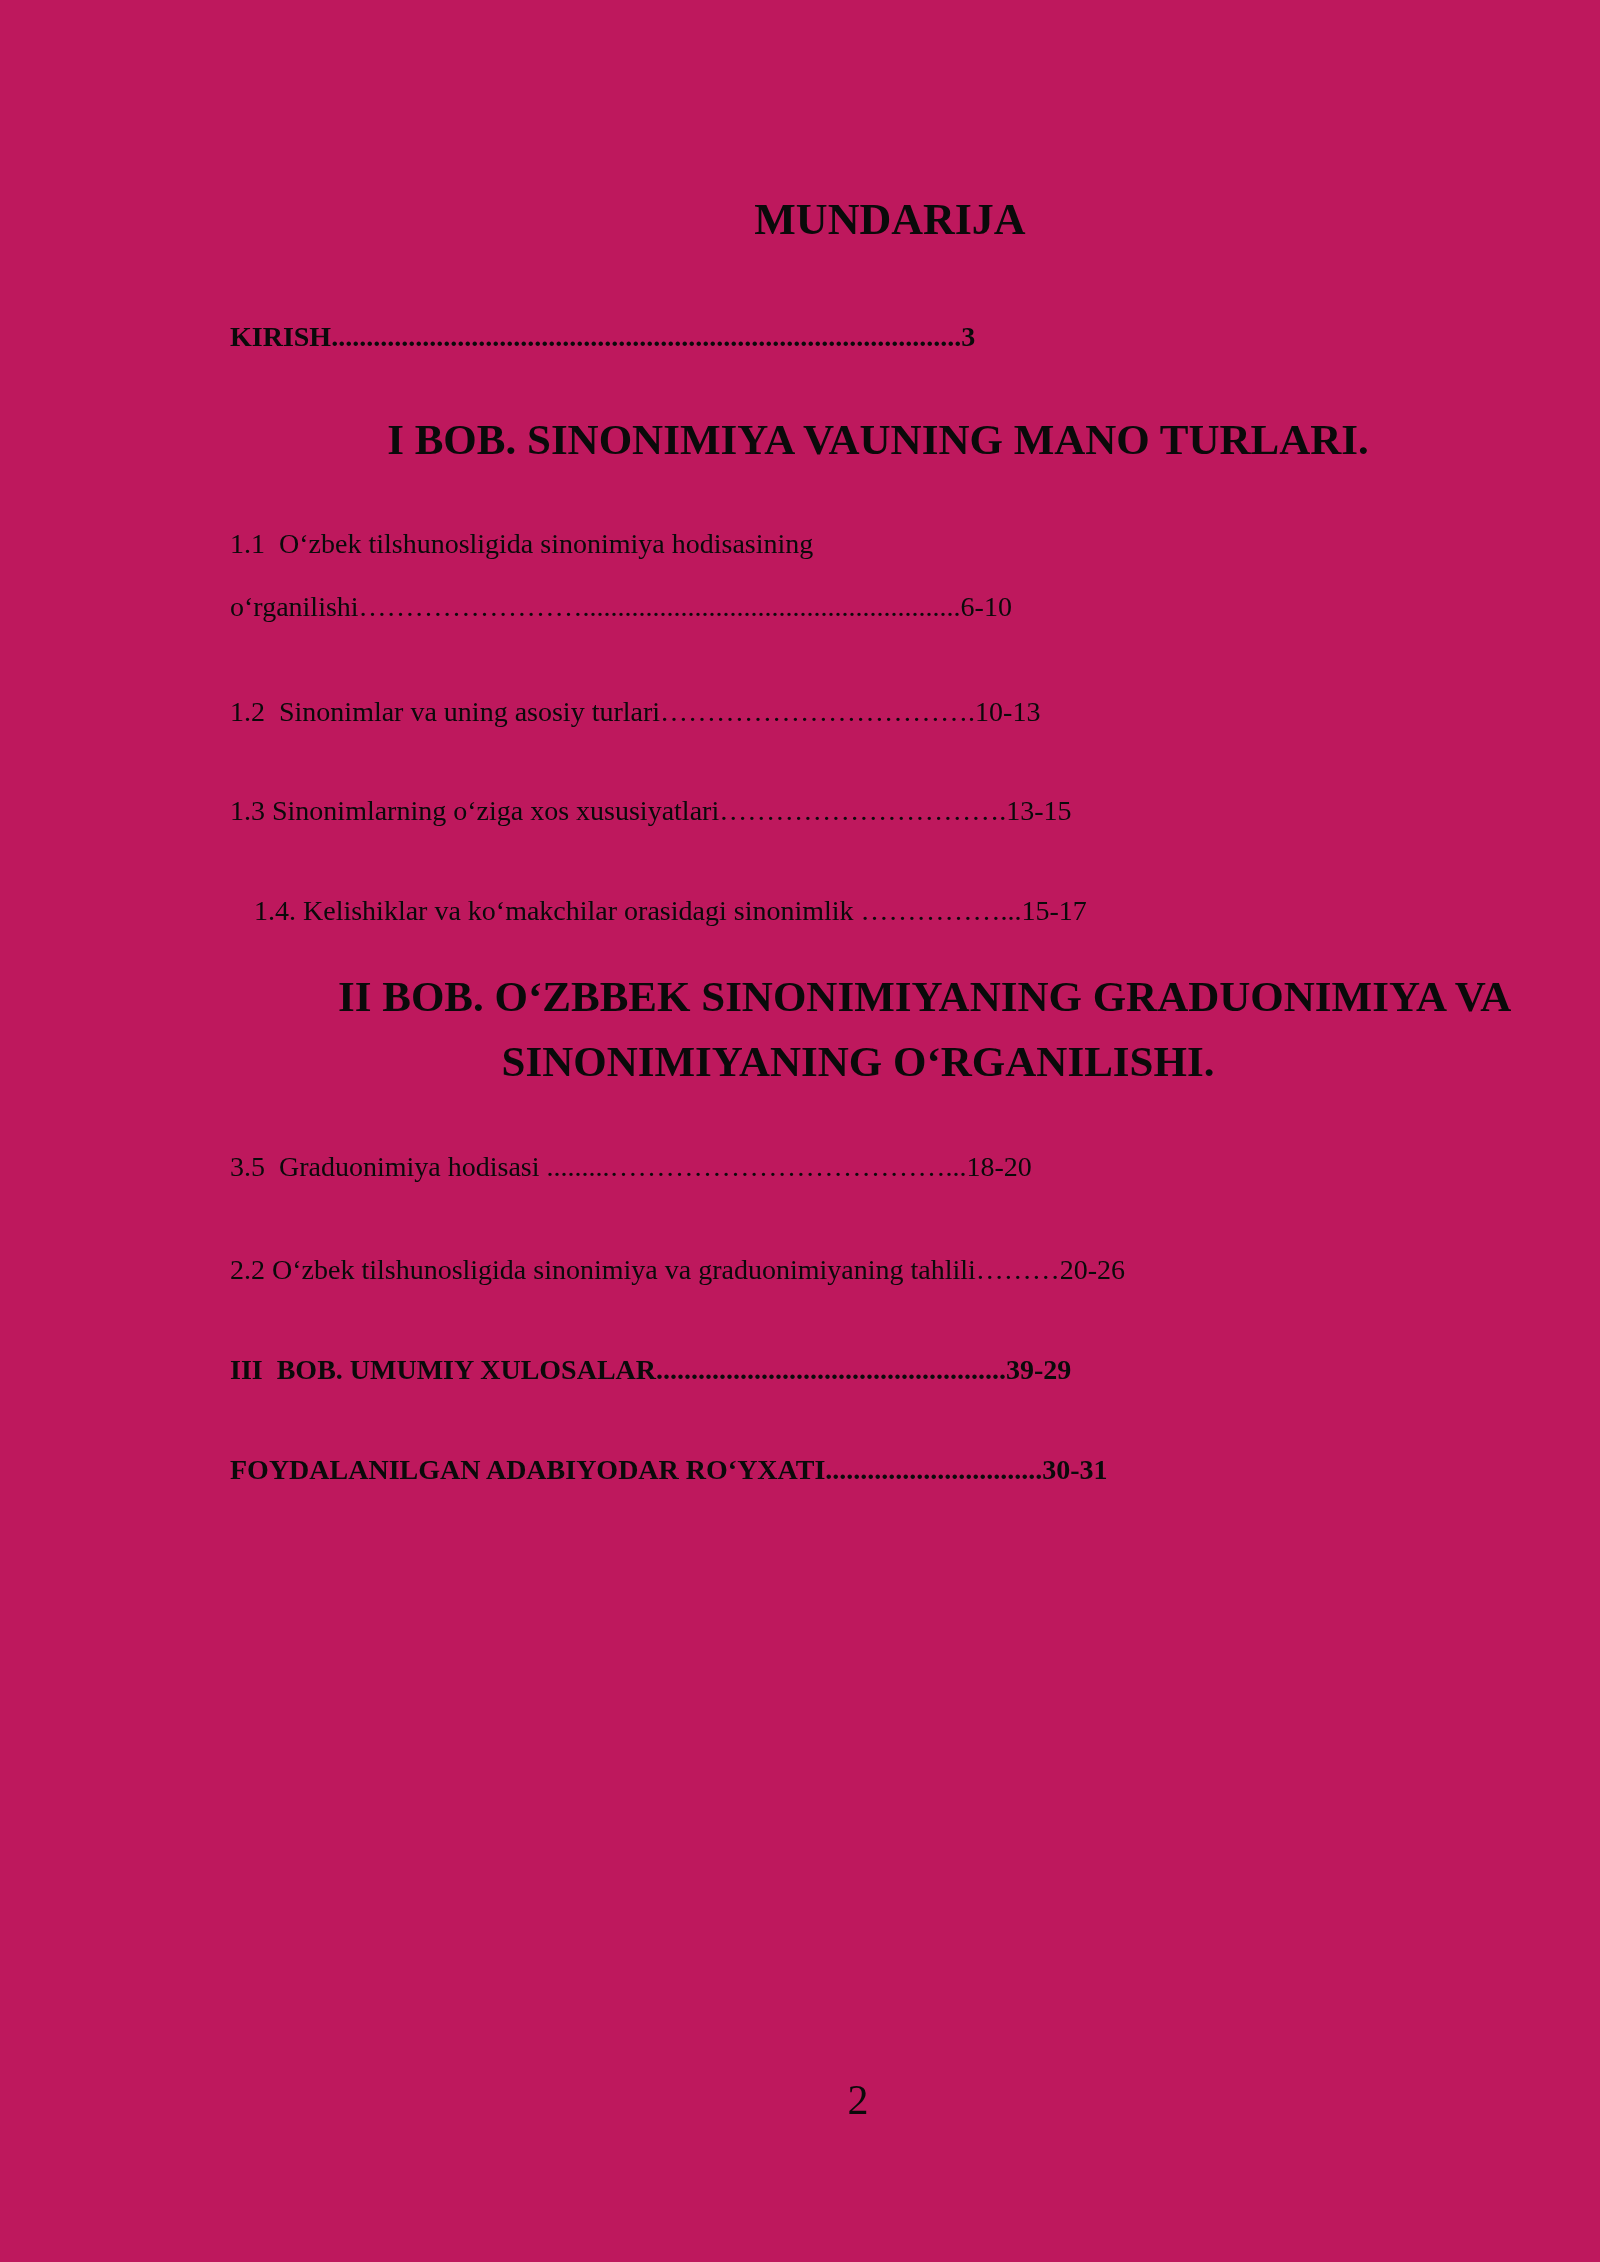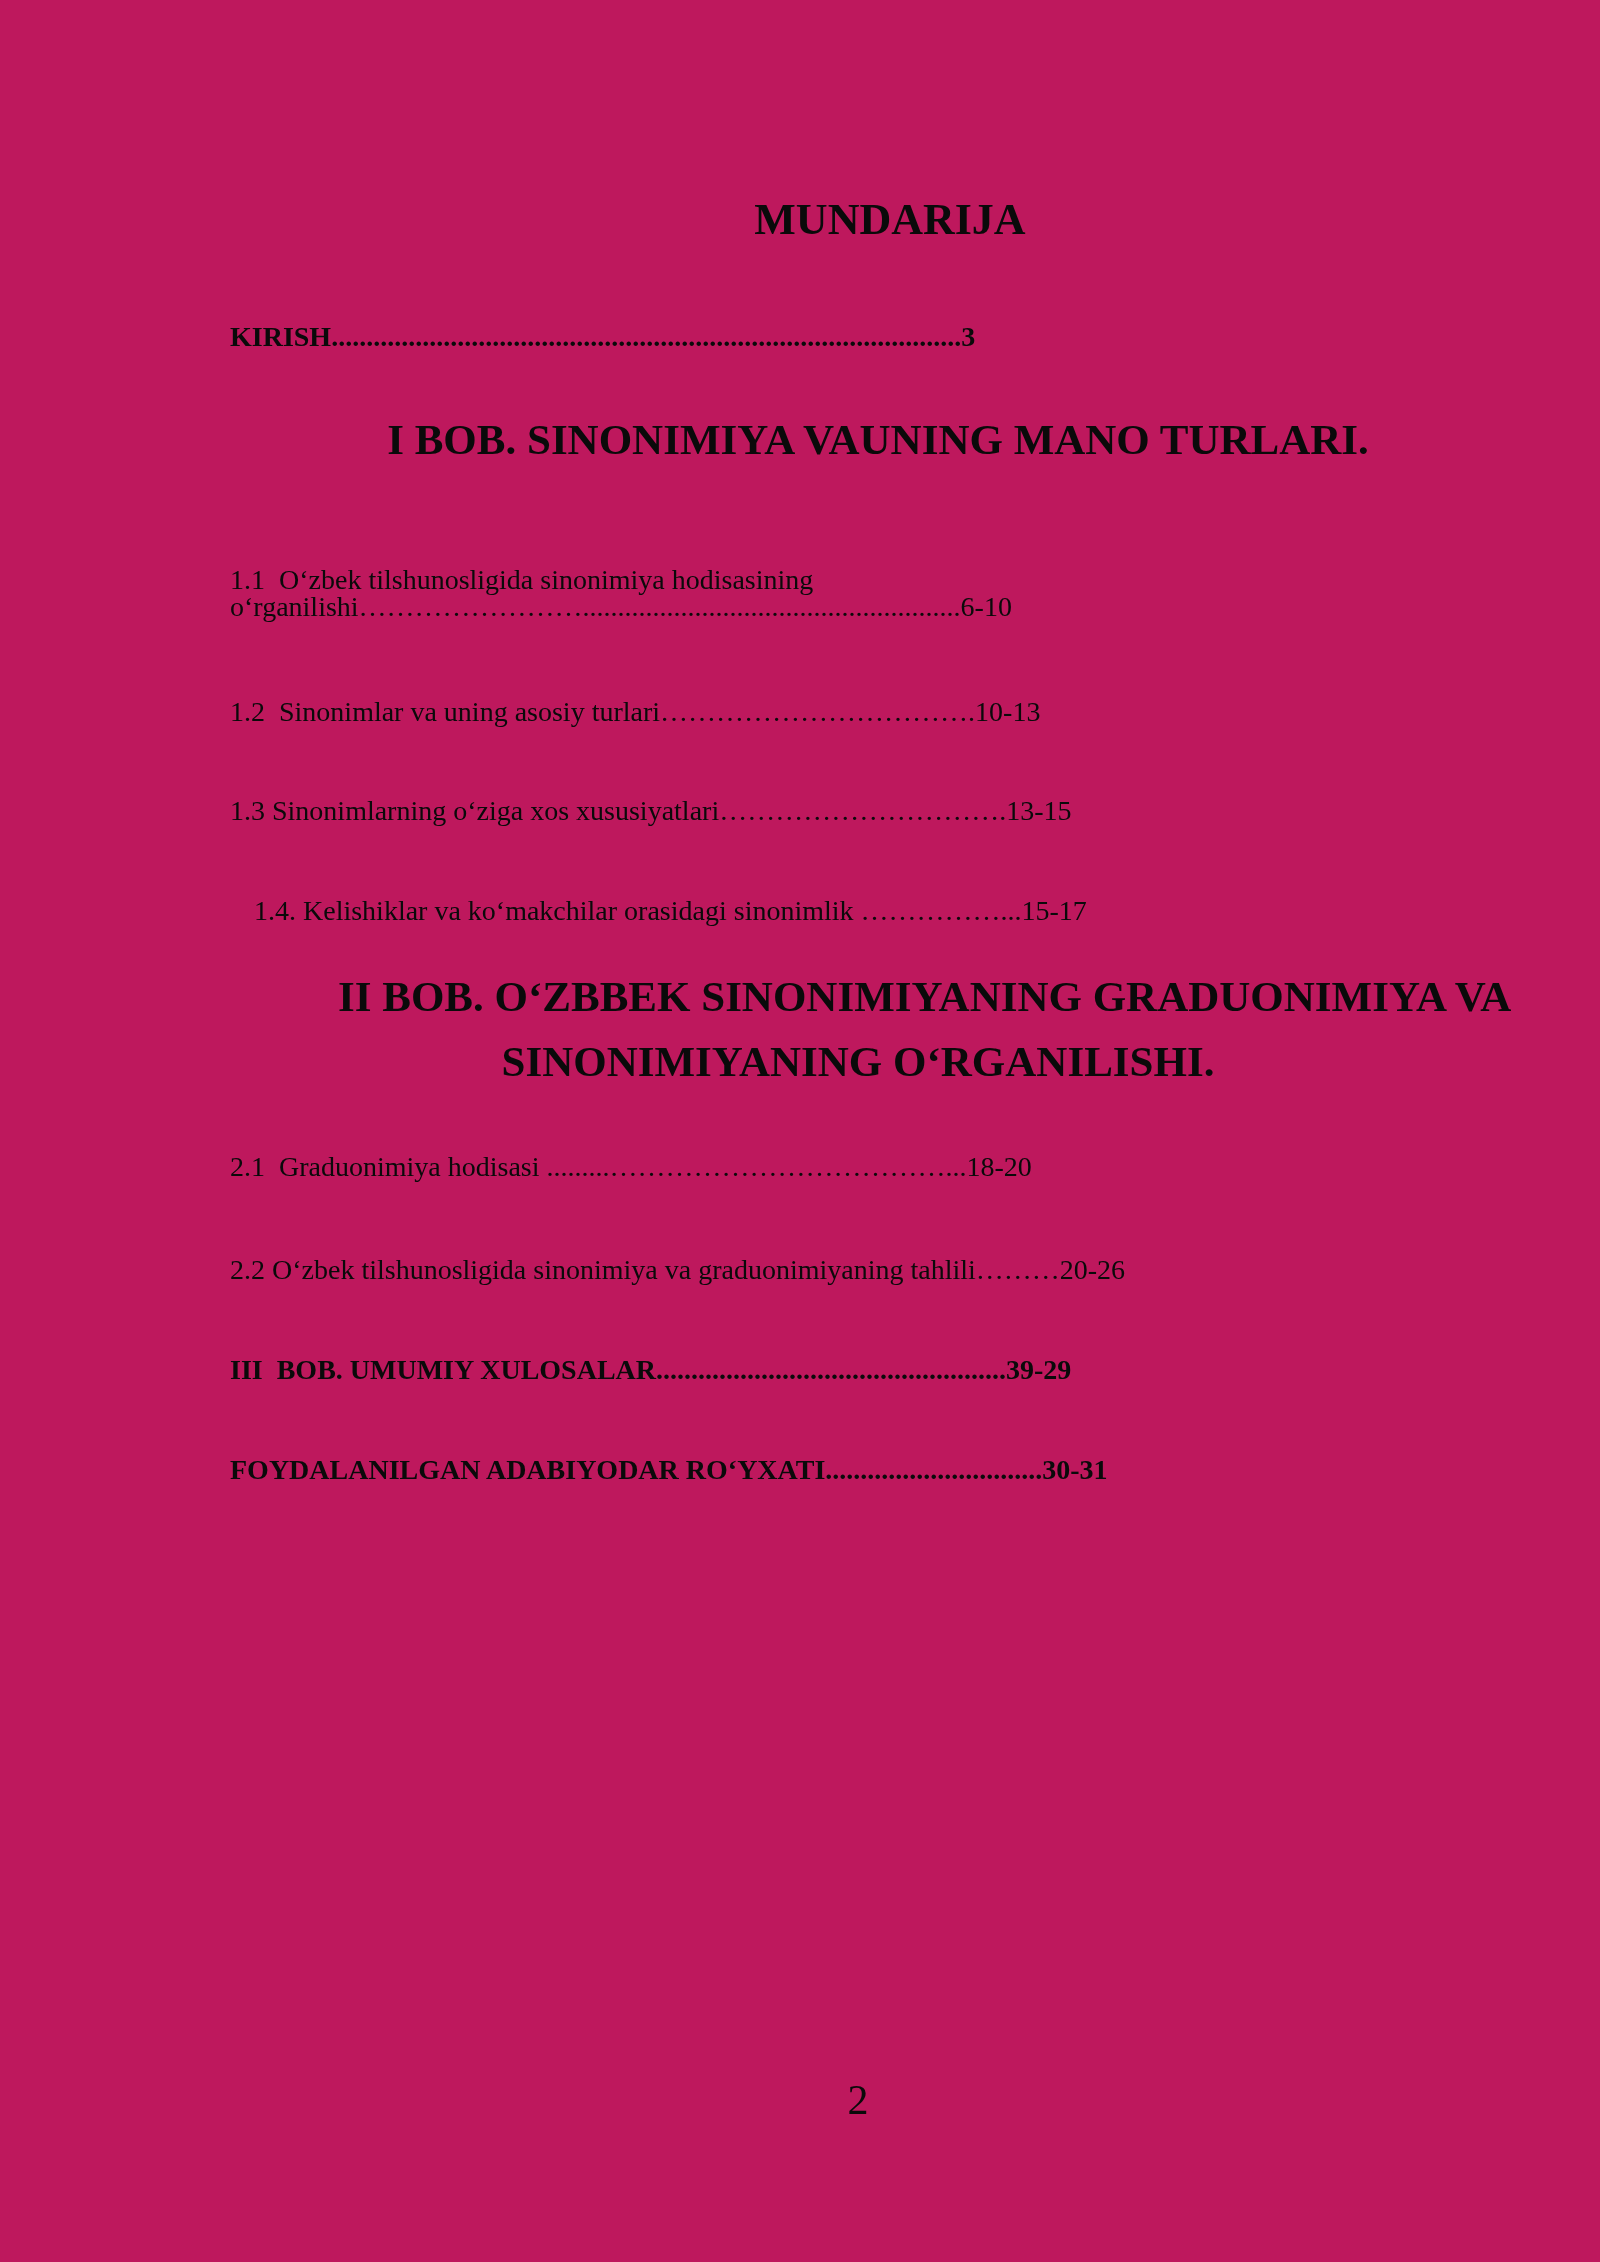--- a/index.html
+++ b/index.html
@@ -56,21 +56,21 @@
     text-align: center;
     padding-left: 66px;
     box-sizing: border-box;
     font-size: 42px;
     line-height: 52px;
   }
   
   .y-title   { top: 194px; }
   .y-kirish  { top: 311px; }
   .y-h1      { top: 414px; }
-  .y-e11a    { top: 518px; margin-top: 36px; }
+  .y-e11a    { top: 518px; }
   .y-e11b    { top: 581px; }
   .y-e12     { top: 686px; }
   .y-e13     { top: 785px; }
   .y-e14     { top: 885px; margin-left: 24px; }
   .y-h2a     { top: 971px; }
   .y-h2b     { top: 1036px; }
   .y-e21     { top: 1141px; }
   .y-e22     { top: 1244px; }
   .y-e3      { top: 1344px; }
   .y-foyd    { top: 1444px; }
@@ -117,21 +117,21 @@
     <span class="lbl">1.4. Kelishiklar va ko‘makchilar orasidagi sinonimlik </span>
     <span class="lead">……………...</span>
     <span class="pg">15-17</span>
   </div>
 
   <div class="center h2a-pad y-h2a">II BOB. O‘ZBBEK SINONIMIYANING GRADUONIMIYA VA</div>
 
   <div class="center h2b-pad y-h2b">SINONIMIYANING O‘RGANILISHI.</div>
 
   <div class="line y-e21">
-    <span class="lbl">2.1  Graduonimiya hodisasi </span>
+    <span class="lbl">3.5  Graduonimiya hodisasi </span>
     <span class="lead">.........………………………………...</span>
     <span class="pg">18-20</span>
   </div>
 
   <div class="line y-e22">
     <span class="lbl">2.2 O‘zbek tilshunosligida sinonimiya va graduonimiyaning tahlili</span>
     <span class="lead">………</span>
     <span class="pg">20-26</span>
   </div>
 

